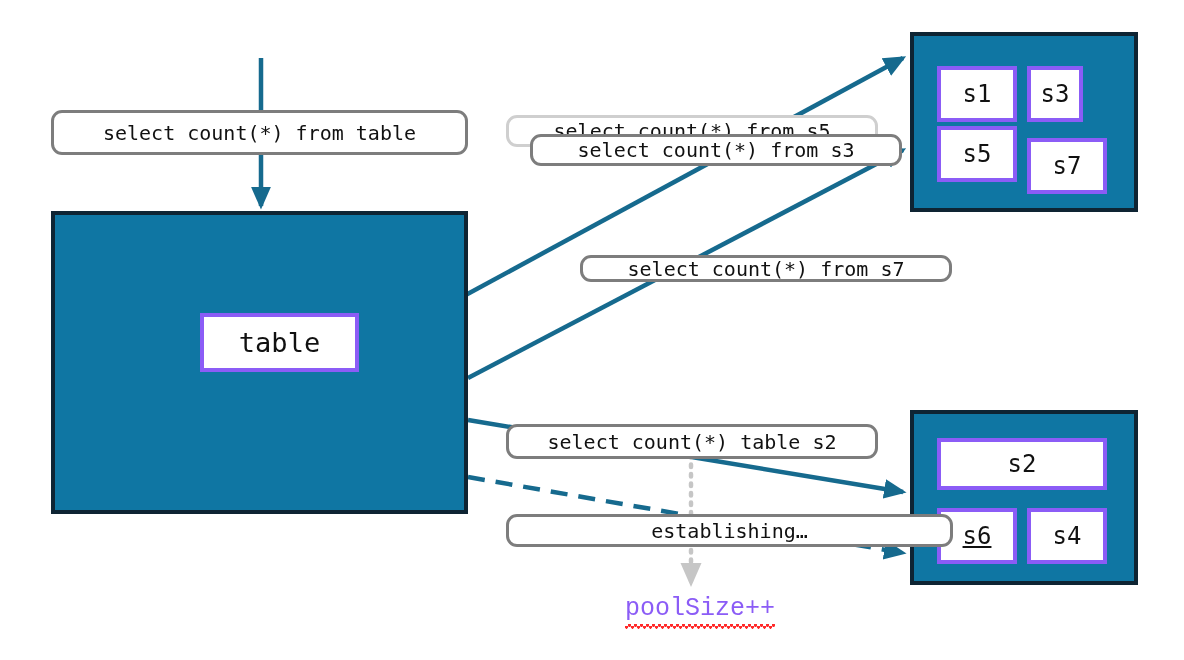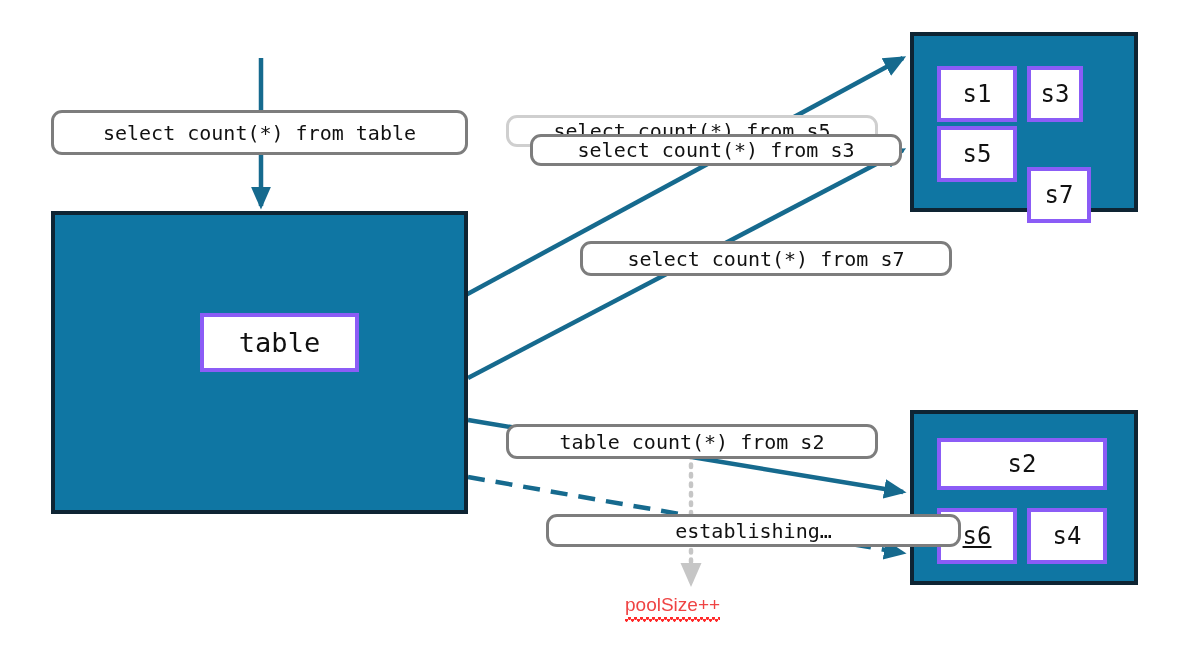--- a/index.html
+++ b/index.html
@@ -52,23 +52,23 @@
     font-family:"DejaVu Sans Mono","Liberation Mono",monospace;
     font-size:20px;
     white-space:nowrap;
     letter-spacing:0px;
   }
   .query-label.muted-border{border-color:#CFCFCF;}
 
   
   .pool-annotation{
     position:absolute;
-    color:#ef4444;
-    font-family:Liberation Sans, sans-serif;
-    font-size:19px;
+    color:#8b5cf6;
+    font-family:Liberation Mono, monospace;
+    font-size:25px;
     white-space:nowrap;
     display:inline-block;
   }
   .pool-annotation .squiggle{
     display:block;
     height:5px;
     margin-top:1px;
     background-image:
       radial-gradient(circle at 1.5px 3.2px, #ff2a2a 1.45px, rgba(255,42,42,0) 1.7px),
       radial-gradient(circle at 4.5px 1.3px, #ff2a2a 1.45px, rgba(255,42,42,0) 1.7px);
@@ -106,38 +106,38 @@
 
   <div class="pool-box" style="left:51px;top:211px;width:417px;height:303px;"></div>
 
   <div class="node-chip big-label" style="left:180px;top:313px;width:159px;height:59px;margin-left:20px;">table</div>
 
   <div class="pool-box" style="left:910px;top:32px;width:228px;height:180px;"></div>
 
   <div class="node-chip small-label" style="left:937px;top:66px;width:80px;height:56px;">s1</div>
   <div class="node-chip small-label" style="left:1027px;top:66px;width:56px;height:56px;">s3</div>
   <div class="node-chip small-label" style="left:937px;top:126px;width:80px;height:56px;">s5</div>
-  <div class="node-chip small-label" style="left:1027px;top:138px;width:64px;height:56px;margin-top:29px;">s7</div>
+  <div class="node-chip small-label" style="left:1027px;top:138px;width:80px;height:56px;">s7</div>
 
   <div class="pool-box" style="left:910px;top:410px;width:228px;height:175px;"></div>
 
   <div class="node-chip small-label" style="left:937px;top:438px;width:170px;height:52px;">s2</div>
   <div class="node-chip small-label" style="left:937px;top:508px;width:80px;height:56px;text-decoration:underline;">s6</div>
   <div class="node-chip small-label" style="left:1027px;top:508px;width:80px;height:56px;">s4</div>
 
   <div class="query-label" style="left:51px;top:110px;width:417px;height:45px;">select count(*) from table</div>
 
   <div class="query-label muted-border" style="left:506px;top:96px;width:372px;height:32px;margin-top:19px;">select count(*) from s5</div>
 
   <div class="query-label" style="left:506px;top:134px;width:372px;height:32px;margin-left:24px;">select count(*) from s3</div>
 
-  <div class="query-label" style="left:580px;top:241px;width:372px;height:35px;">select count(*) from s7</div>
+  <div class="query-label" style="left:580px;top:255px;width:372px;height:27px;">select count(*) from s7</div>
 
-  <div class="query-label" style="left:506px;top:424px;width:372px;height:35px;">table count(*) from s2</div>
+  <div class="query-label" style="left:506px;top:424px;width:372px;height:35px;">select count(*) table s2</div>
 
-  <div class="query-label" style="left:506px;top:514px;width:415px;height:33px;margin-left:40px;">establishing…</div>
+  <div class="query-label" style="left:506px;top:514px;width:447px;height:33px;">establishing…</div>
 
   <div class="pool-annotation" style="left:625px;top:594px;">
     <span>poolSize++</span>
     <span class="squiggle"></span>
   </div>
 
 </div>
 
 </body></html>

